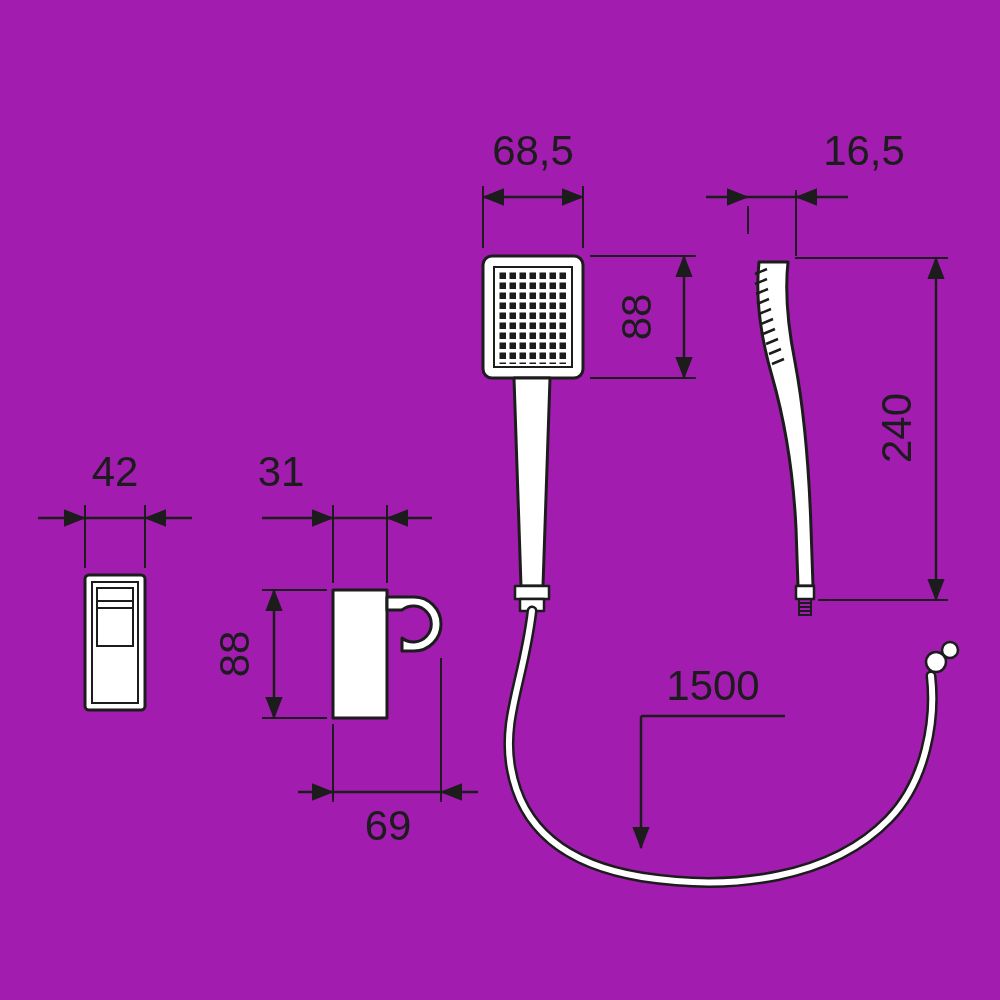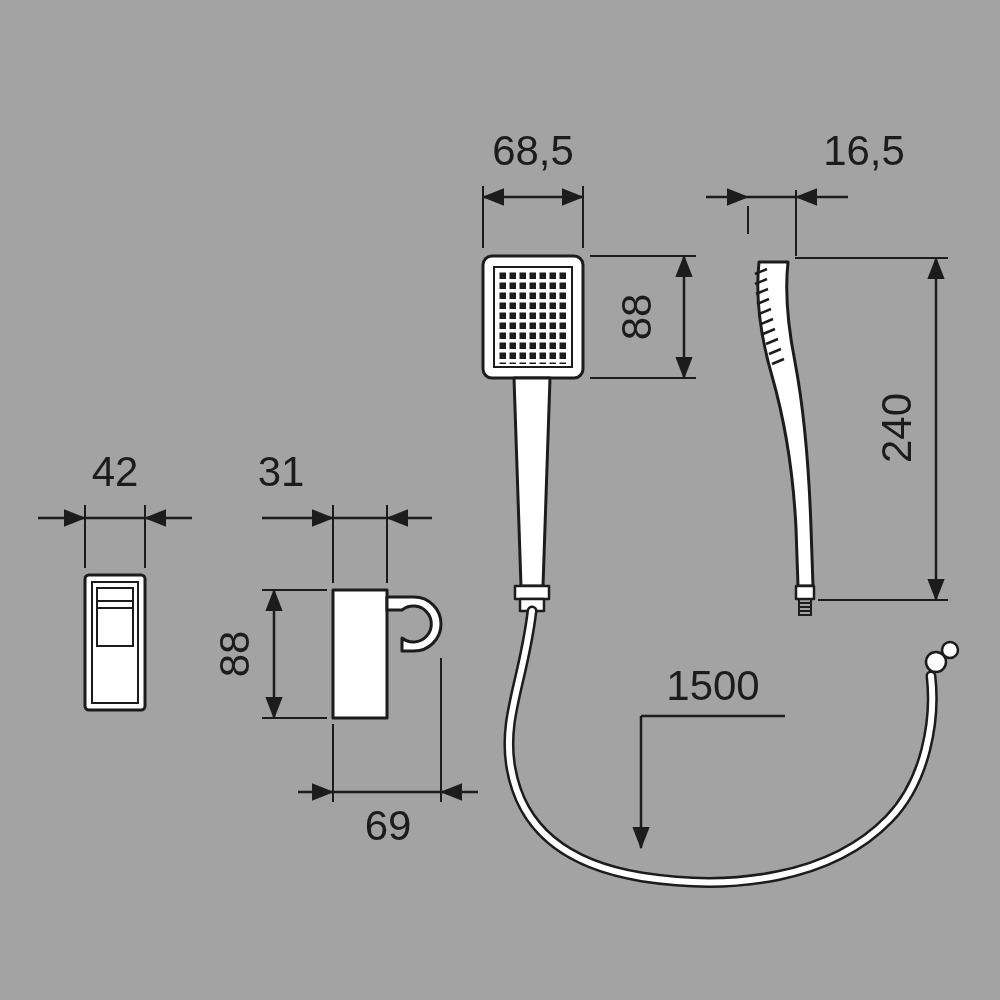--- a/index.html
+++ b/index.html
@@ -1,20 +1,20 @@
 <!DOCTYPE html>
 <html><head>
 <meta charset="utf-8">
 <style>
   html, body { margin: 0; padding: 0; background: #ffffff; }
   .canvas {
     position: relative;
     width: 1000px;
     height: 1000px;
-    background: #a3a3a3;
+    background: #a21caf;
     font-family: "Liberation Sans", sans-serif;
   }
   svg text {
     font-family: "Liberation Sans", sans-serif;
     font-size: 42px;
     fill: #1c1c1c;
   }
   .outline  { fill: #ffffff; stroke: #1c1c1c; stroke-width: 3; stroke-linejoin: round; }
   .outline2 { fill: #ffffff; stroke: #1c1c1c; stroke-width: 2.5; stroke-linejoin: round; }
   .thin     { fill: none; stroke: #1c1c1c; stroke-width: 2; }

